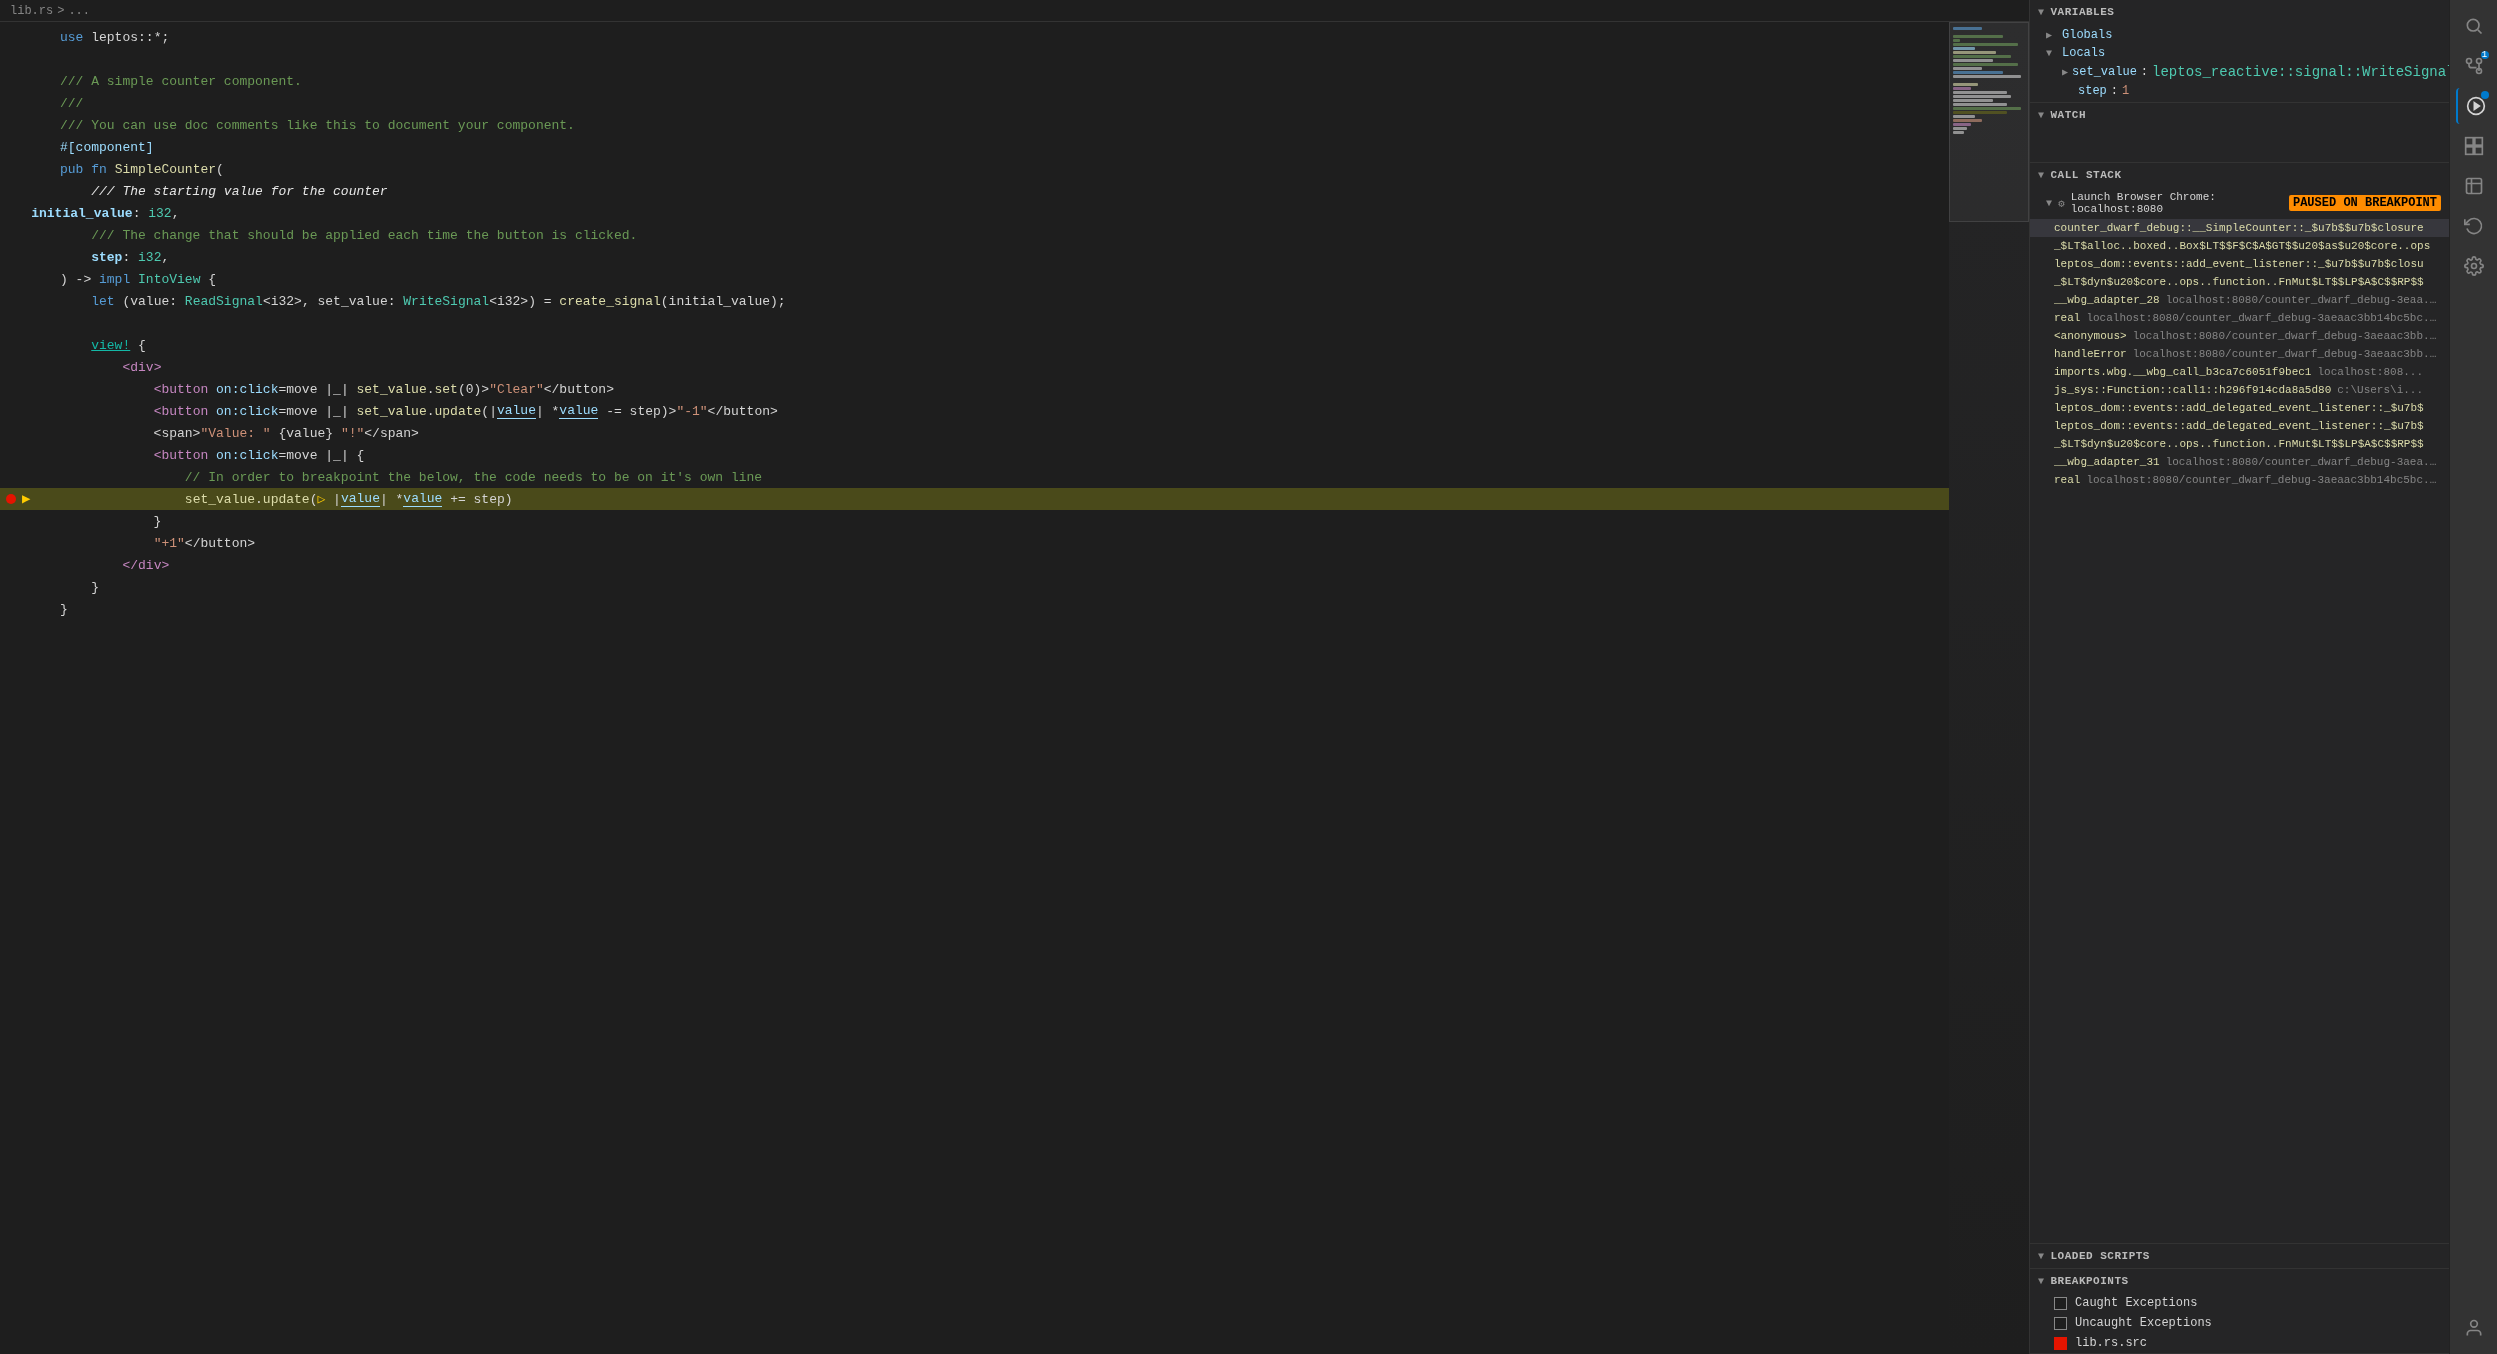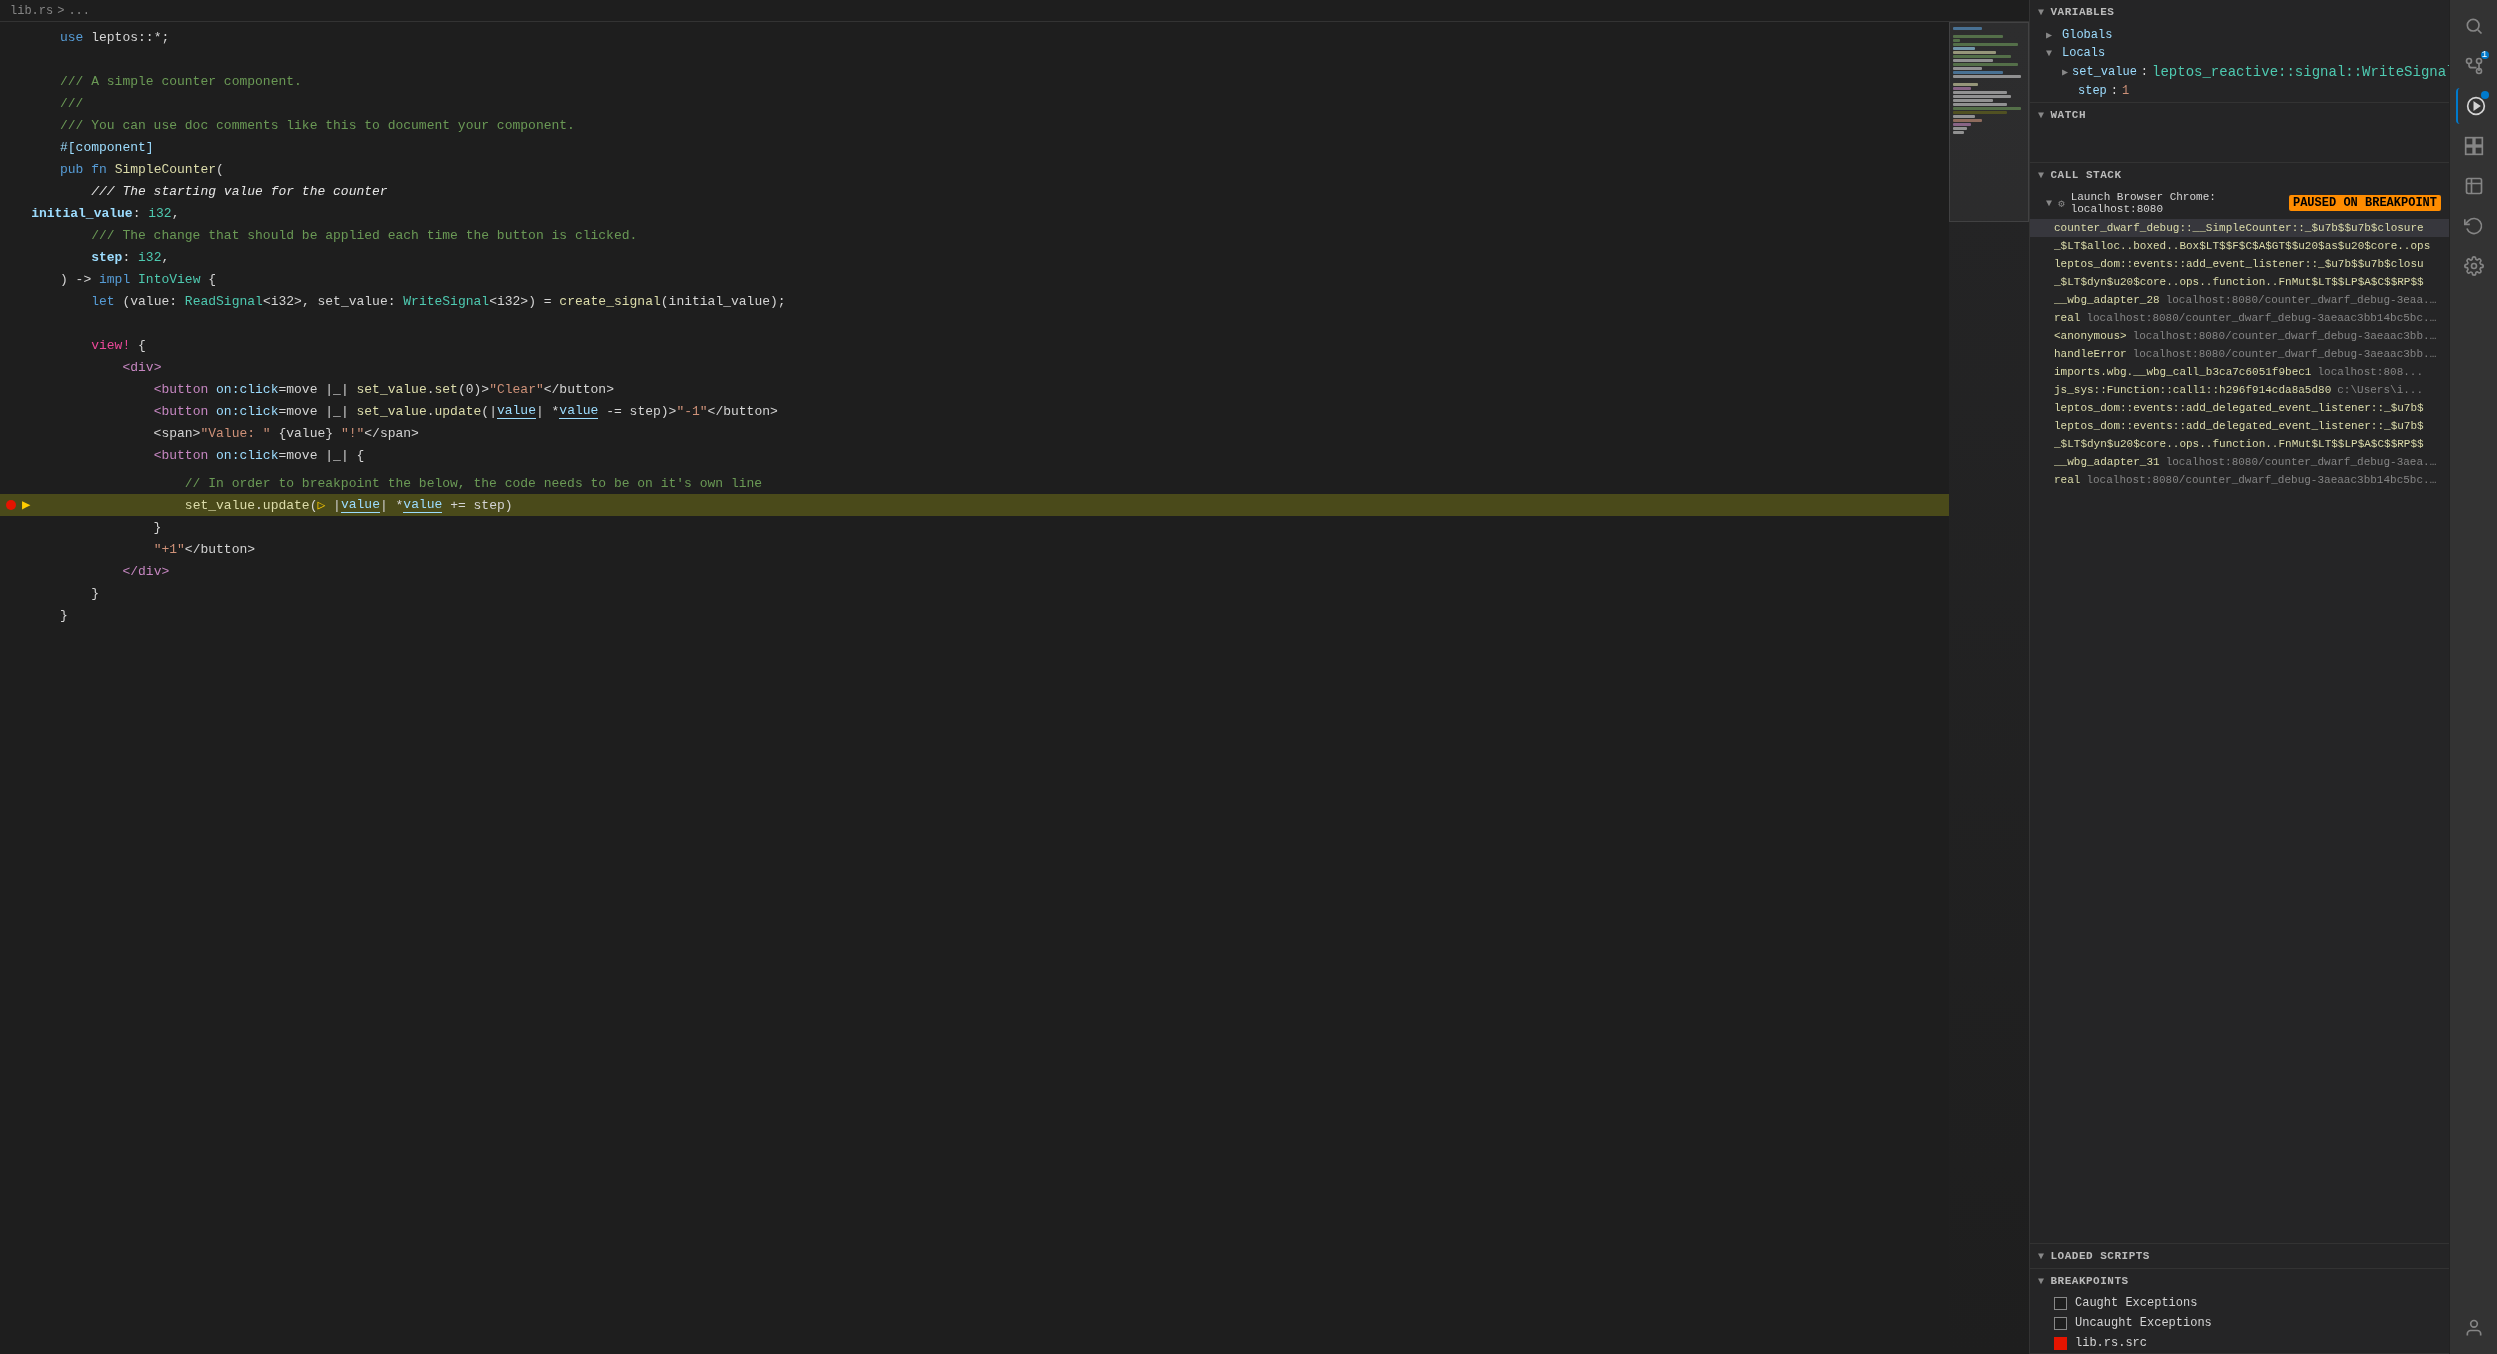--- a/index.html
+++ b/index.html
@@ -43,21 +43,21 @@
       background: #4a4a1a;
     }
 
     
     .kw { color: #569cd6; }
     .kw2 { color: #c586c0; }
     .fn { color: #dcdcaa; }
     .str { color: #ce9178; }
     .comment { color: #6a9955; }
     .type { color: #4ec9b0; }
-    .macro { color: #ec4899; }
+    .macro { color: #14b8a6; text-decoration: underline; }
     .attr { color: #9cdcfe; }
     .op { color: #d4d4d4; }
     .underline-var { border-bottom: 1px solid #9cdcfe; color: #9cdcfe; }
 
     
     .minimap {
       width: 80px;
       background: #252526;
       position: relative;
       overflow: hidden;
@@ -393,21 +393,21 @@
           <div class="code-line" style="padding-left:60px;align-items:center;">
             
             <span>            &lt;span&gt;</span><span class="str">"Value: "</span><span> {value} </span><span class="str">"!"</span><span>&lt;/span&gt;</span>
           </div>
 
           <div class="code-line" style="padding-left:60px;">
             
             <span>            </span><span class="kw2">&lt;button </span><span class="attr">on:click</span><span>=move |_| {</span>
           </div>
 
-          <div class="code-line" style="padding-left:60px;margin-top:6px;">
+          <div class="code-line" style="padding-left:60px;">
             
             <span class="comment">                // In order to breakpoint the below, the code needs to be on it's own line</span>
           </div>
 
           <div class="code-line highlighted" style="padding-left:60px; background:#4a4a1a; position:relative;">
             
             
             <span style="position:absolute; left:6px; top:50%; transform:translateY(-50%); width:10px; height:10px; background:#e51400; border-radius:50; display:inline-block; border-radius:50%;"></span>
             
             <span style="position:absolute; left:22px; top:2px; color:#ffcc00; font-size:14px;">▶</span>

